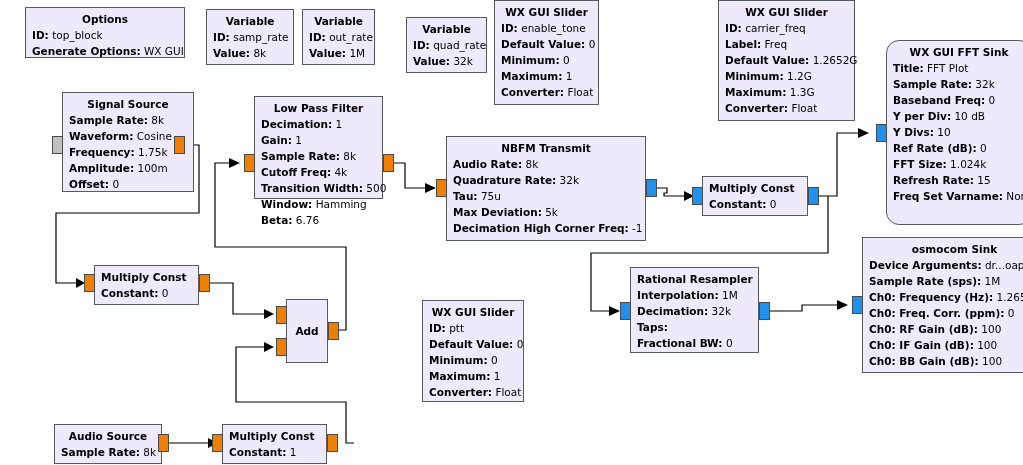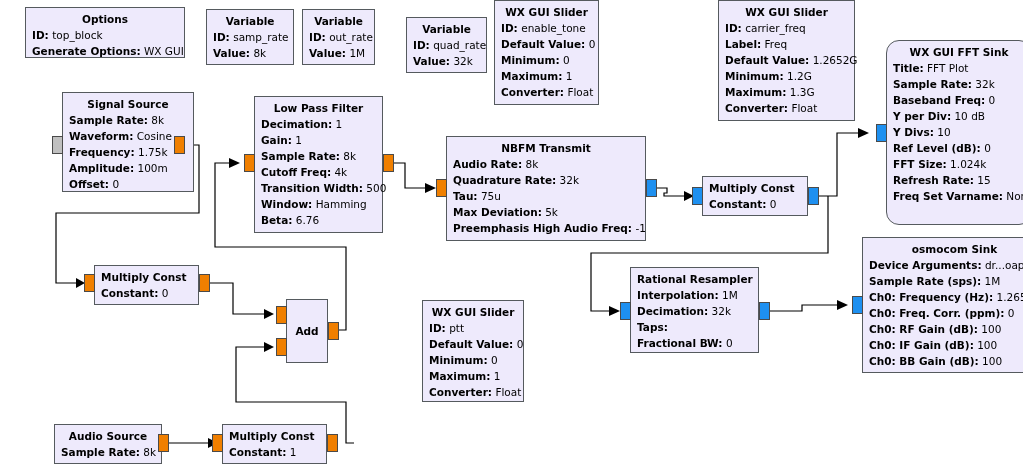--- a/index.html
+++ b/index.html
@@ -98,58 +98,58 @@
     <div class="row"><span class="k">Converter:</span> <span class="v">Float</span></div>
   </div>
 
   <div class="block" style="left:862px;top:40px;width:146px;height:185px;border-radius:13px;">
     <div class="title">WX GUI FFT Sink</div>
     <div class="row"><span class="k">Title:</span> <span class="v">FFT Plot</span></div>
     <div class="row"><span class="k">Sample Rate:</span> <span class="v">32k</span></div>
     <div class="row"><span class="k">Baseband Freq:</span> <span class="v">0</span></div>
     <div class="row"><span class="k">Y per Div:</span> <span class="v">10 dB</span></div>
     <div class="row"><span class="k">Y Divs:</span> <span class="v">10</span></div>
-    <div class="row"><span class="k">Ref Level (dB):</span> <span class="v">0</span></div>
+    <div class="row"><span class="k">Ref Rate (dB):</span> <span class="v">0</span></div>
     <div class="row"><span class="k">FFT Size:</span> <span class="v">1.024k</span></div>
     <div class="row"><span class="k">Refresh Rate:</span> <span class="v">15</span></div>
     <div class="row"><span class="k">Freq Set Varname:</span> <span class="v">None</span></div>
   </div>
   <div class="port blue" style="left:852px;top:124px;"></div>
 
   <div class="block" style="left:38px;top:92px;width:132px;height:100px;">
     <div class="title">Signal Source</div>
     <div class="row"><span class="k">Sample Rate:</span> <span class="v">8k</span></div>
     <div class="row"><span class="k">Waveform:</span> <span class="v">Cosine</span></div>
     <div class="row"><span class="k">Frequency:</span> <span class="v">1.75k</span></div>
     <div class="row"><span class="k">Amplitude:</span> <span class="v">100m</span></div>
     <div class="row"><span class="k">Offset:</span> <span class="v">0</span></div>
   </div>
   <div class="port gray" style="left:28px;top:136px;"></div>
   <div class="port orange" style="left:150px;top:136px;"></div>
 
-  <div class="block" style="left:230px;top:96px;width:129px;height:137px;">
+  <div class="block" style="left:230px;top:96px;width:129px;height:103px;">
     <div class="title">Low Pass Filter</div>
     <div class="row"><span class="k">Decimation:</span> <span class="v">1</span></div>
     <div class="row"><span class="k">Gain:</span> <span class="v">1</span></div>
     <div class="row"><span class="k">Sample Rate:</span> <span class="v">8k</span></div>
     <div class="row"><span class="k">Cutoff Freq:</span> <span class="v">4k</span></div>
     <div class="row"><span class="k">Transition Width:</span> <span class="v">500</span></div>
     <div class="row"><span class="k">Window:</span> <span class="v">Hamming</span></div>
     <div class="row"><span class="k">Beta:</span> <span class="v">6.76</span></div>
   </div>
   <div class="port orange" style="left:220px;top:154px;"></div>
   <div class="port orange" style="left:359px;top:154px;"></div>
 
   <div class="block" style="left:422px;top:136px;width:200px;height:105px;">
     <div class="title">NBFM Transmit</div>
     <div class="row"><span class="k">Audio Rate:</span> <span class="v">8k</span></div>
     <div class="row"><span class="k">Quadrature Rate:</span> <span class="v">32k</span></div>
     <div class="row"><span class="k">Tau:</span> <span class="v">75u</span></div>
     <div class="row"><span class="k">Max Deviation:</span> <span class="v">5k</span></div>
-    <div class="row"><span class="k">Preemphasis High Audio Freq:</span> <span class="v">-1</span></div>
+    <div class="row"><span class="k">Decimation High Corner Freq:</span> <span class="v">-1</span></div>
   </div>
   <div class="port orange" style="left:412px;top:179px;"></div>
   <div class="port blue" style="left:622px;top:179px;"></div>
 
   <div class="block" style="left:678px;top:176px;width:106px;height:40px;">
     <div class="title" style="text-align:left;">Multiply Const</div>
     <div class="row"><span class="k">Constant:</span> <span class="v">0</span></div>
   </div>
   <div class="port blue" style="left:668px;top:187px;"></div>
   <div class="port blue" style="left:784px;top:187px;"></div>

